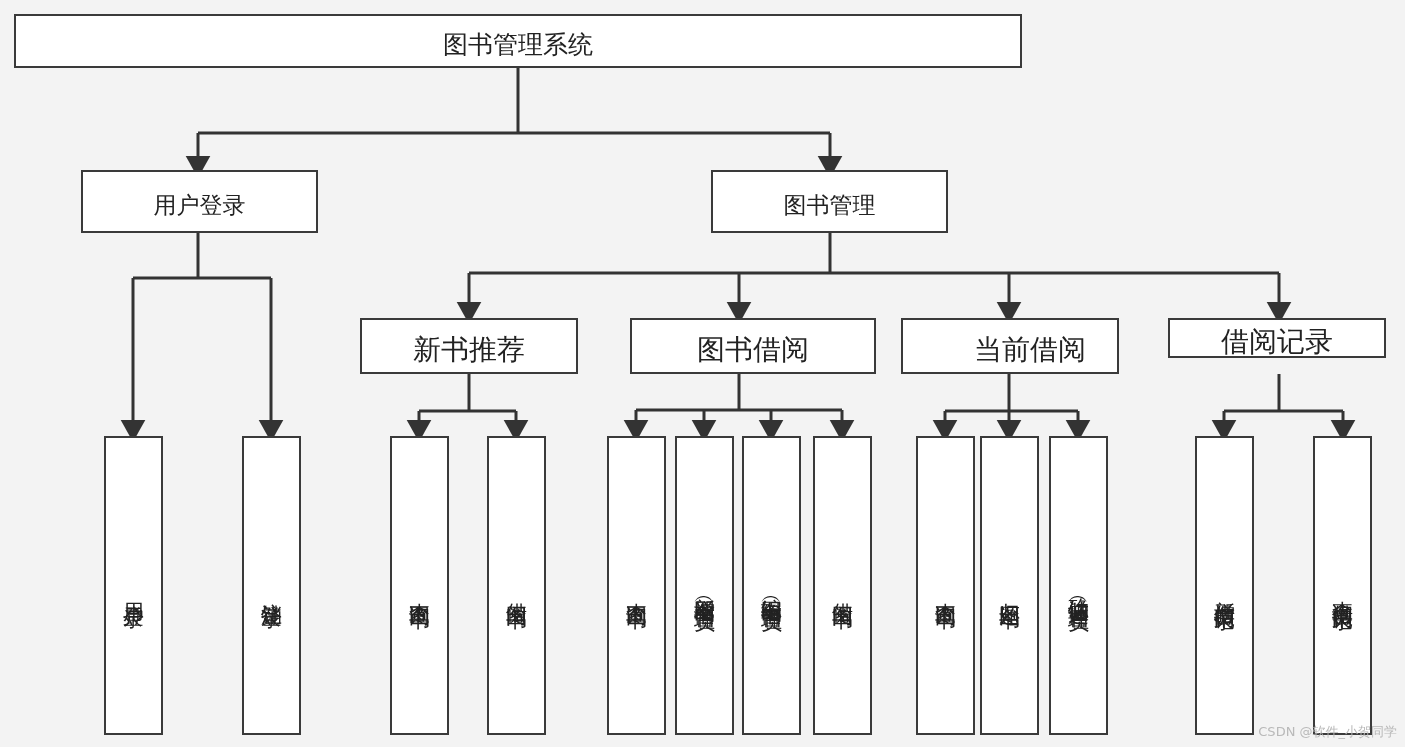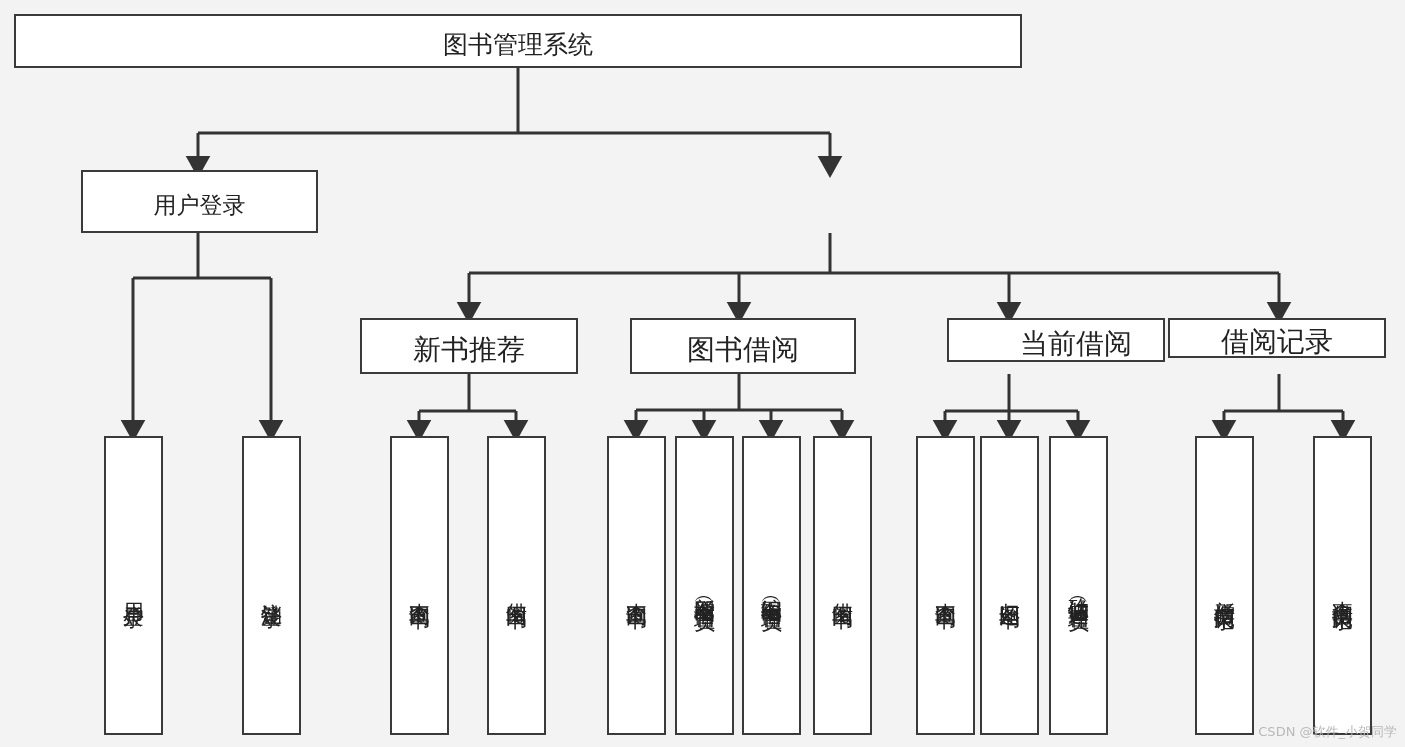--- a/index.html
+++ b/index.html
@@ -100,28 +100,31 @@
     </g>
   </svg>
 
   <div class="node h-node node-root" style="left:14px;top:14px;width:1008px;height:54px;">
     <span class="lbl">图书管理系统</span>
   </div>
 
   <div class="node h-node node-l2" style="left:81px;top:170px;width:237px;height:63px;">
     <span class="lbl">用户登录</span>
   </div>
+  <div class="node h-node node-l2" style="left:711px;top:170px;width:237px;height:63px;">
+    <span class="lbl">图书管理</span>
+  </div>
 
   <div class="node h-node node-l3" style="left:360px;top:318px;width:218px;height:56px;">
     <span class="lbl">新书推荐</span>
   </div>
-  <div class="node h-node node-l3" style="left:630px;top:318px;width:226px;height:56px;">
+  <div class="node h-node node-l3" style="left:630px;top:318px;width:246px;height:56px;">
     <span class="lbl">图书借阅</span>
   </div>
-  <div class="node h-node node-l3" style="left:947px;top:318px;width:218px;height:44px;padding-left:40px;">
+  <div class="node h-node node-l3" style="left:901px;top:318px;width:218px;height:56px;padding-left:40px;">
     <span class="lbl">当前借阅</span>
   </div>
   <div class="node h-node node-l3" style="left:1168px;top:318px;width:218px;height:40px;">
     <span class="lbl">借阅记录</span>
   </div>
 
   <div class="node v-node node-leaf" style="left:104px;top:436px;width:59px;height:299px;">
     <span class="lbl">用户登录</span>
   </div>
   <div class="node v-node node-leaf" style="left:242px;top:436px;width:59px;height:299px;">

